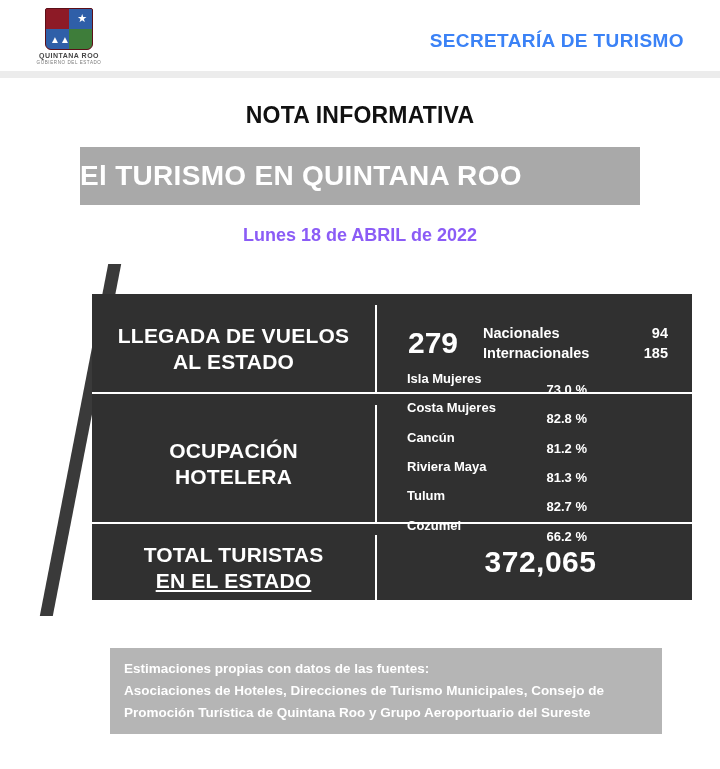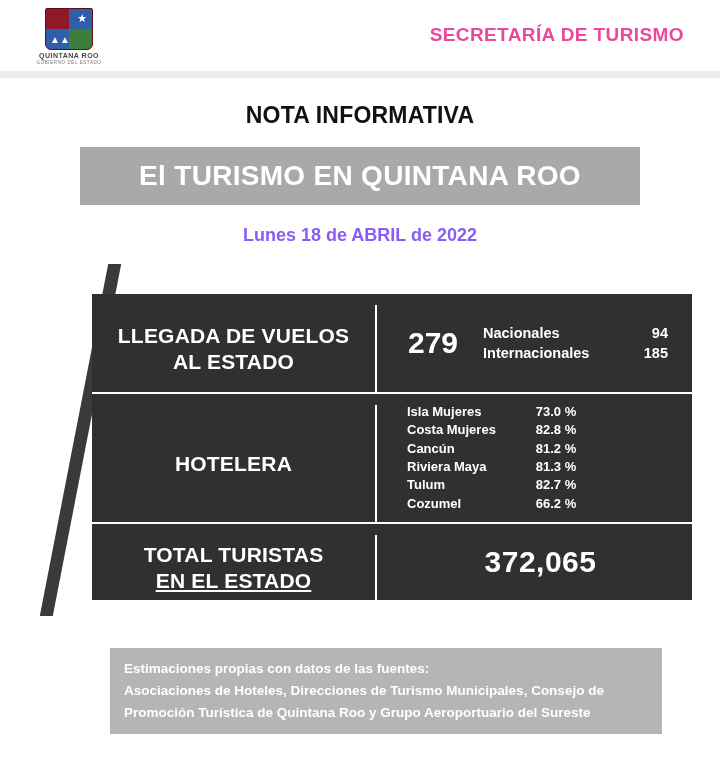--- a/index.html
+++ b/index.html
@@ -70,25 +70,25 @@
   }
   .logo-sub {
     font-size: 4.5px;
     letter-spacing: .6px;
     color: #777;
     margin-top: 1px;
   }
   .dept-title {
     position: absolute;
     right: 36px;
-    top: 24px;
+    top: 30px;
     font-size: 19px;
     font-weight: bold;
     letter-spacing: .4px;
-    color: #ec4899;
+    color: #3b82f6;
   }
   .header-rule {
     position: absolute;
     left: 0;
     right: 0;
     bottom: 0;
     height: 7px;
     background: #ececec;
   }
 
@@ -101,21 +101,20 @@
     color: #111111;
     letter-spacing: .2px;
   }
   .banner {
     margin: 18px auto 0 auto;
     width: 560px;
     height: 58px;
     background: #a9a9a9;
     display: flex;
     align-items: center;
-    justify-content: center;
   }
   .banner-text {
     color: #ffffff;
     font-size: 28px;
     font-weight: bold;
     letter-spacing: .3px;
   }
   .date {
     text-align: center;
     margin-top: 20px;
@@ -210,21 +209,21 @@
   
   .row-occ { height: 128px; }
   .occ-list {
     font-size: 13px;
     font-weight: bold;
     line-height: 1.42;
     padding-left: 20px;
   }
   .occ-line { display: flex; }
   .occ-line .n { width: 118px; }
-  .occ-line .p { width: 62px; text-align: center; }
+  .occ-line .p { width: 62px; text-align: right; margin-top: 11px; }
 
   
   .row-total { height: 76px; }
   .total-label { text-decoration: none; }
   .total-label .u { text-decoration: underline; }
   .total-num {
     width: 100%;
     text-align: center;
     font-size: 30px;
     font-weight: bold;
@@ -297,20 +296,21 @@
             <span class="n">Internacionales</span>
             <span class="v">185</span>
           </div>
         </div>
       </div>
     </div>
 
     <div class="row row-occ">
       <div class="cell-left">
         <div class="label">
+          <div>OCUPACIÓN</div>
           <div>HOTELERA</div>
         </div>
       </div>
       <div class="cell-right">
         <div class="occ-list">
           <div class="occ-line">
             <span class="n">Isla Mujeres</span>
             <span class="p">73.0 %</span>
           </div>
           <div class="occ-line">

